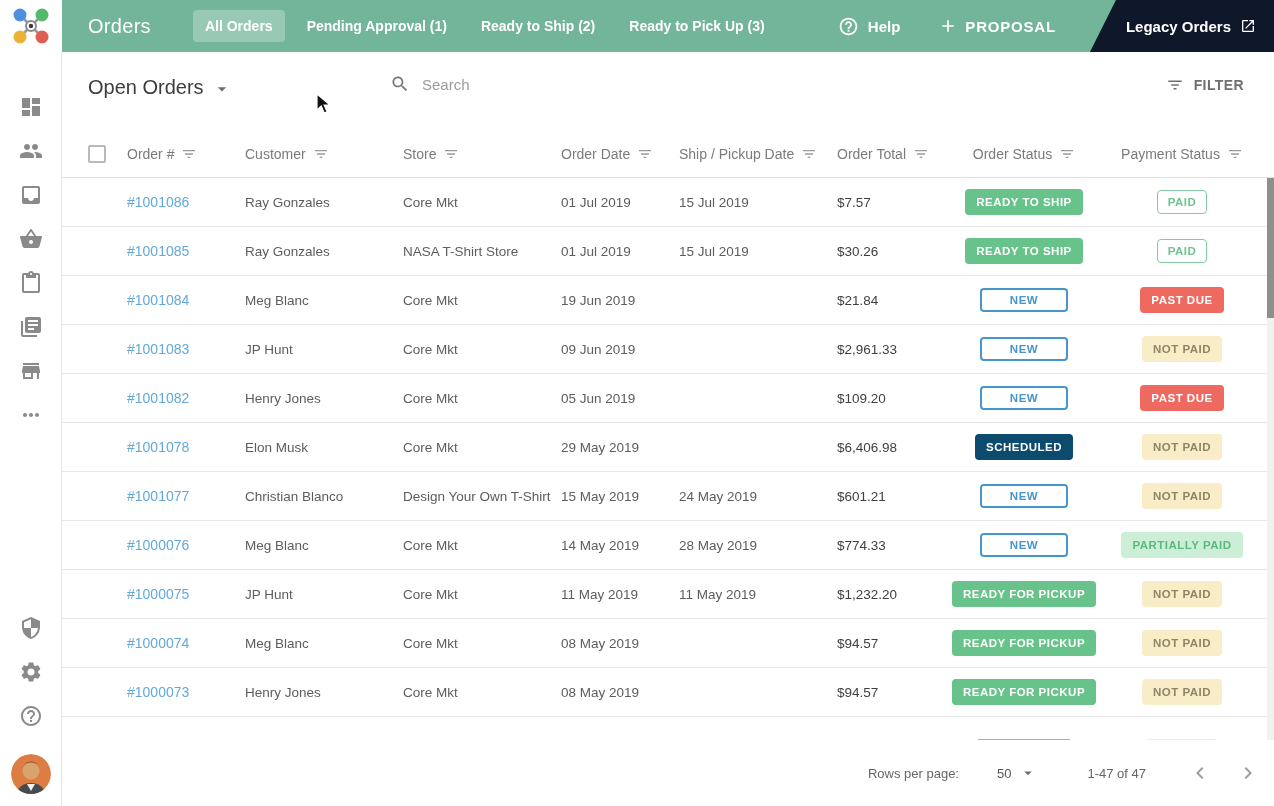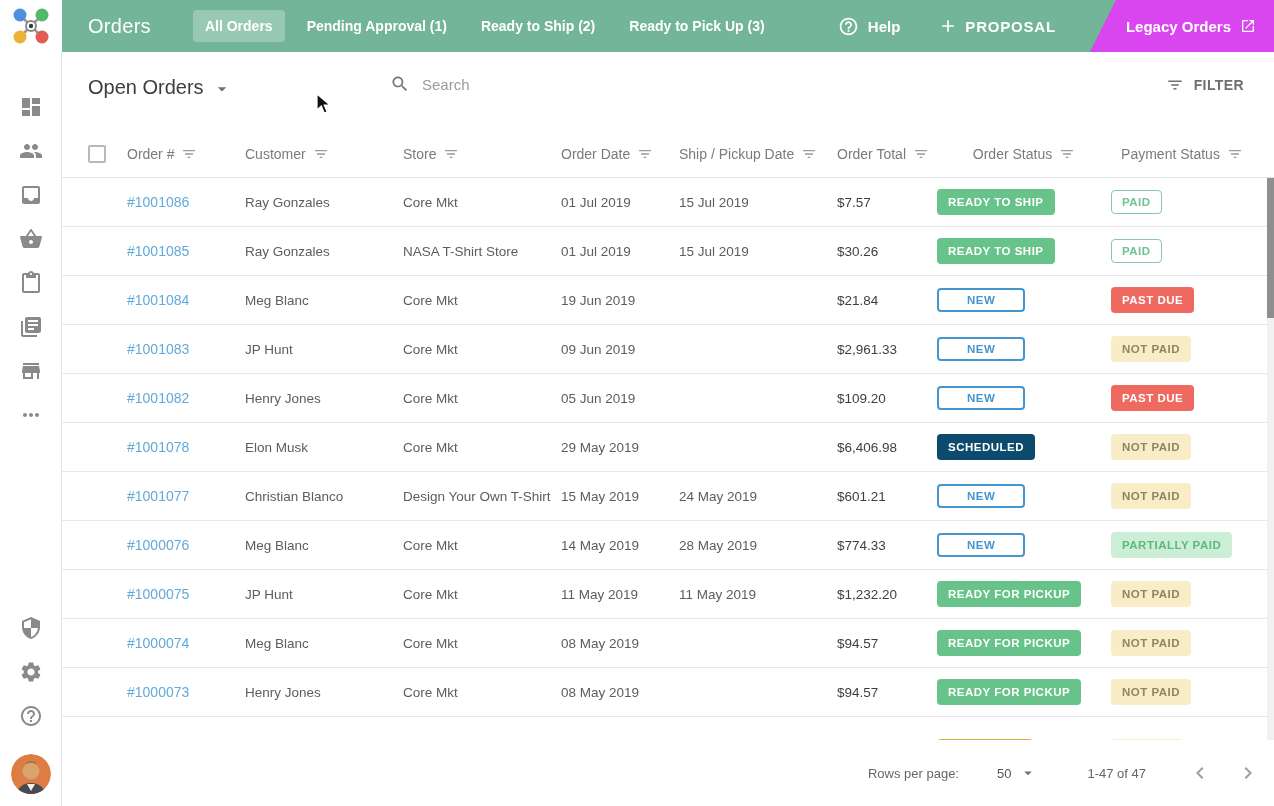--- a/index.html
+++ b/index.html
@@ -11,21 +11,21 @@
   .topbar { position:absolute; top:0; left:0; right:0; height:52px; display:flex; }
   .logo-box { width:62px; height:52px; background:#fff; display:flex; align-items:center; justify-content:center; }
   .topbar-green { flex:1; background:#72b598; display:flex; align-items:center; color:#fff; }
   .app-title { font-size:20px; margin-left:26px; font-weight:400; letter-spacing:.3px; }
   .tabs { display:flex; margin-left:42px; gap:10px; align-items:center; }
   .tab { font-size:14px; font-weight:700; padding:8px 12px; border-radius:4px; white-space:nowrap; cursor:default; }
   .tab.active { background:rgba(255,255,255,.27); }
   .topbar-spacer { flex:1; }
   .help-btn { display:flex; align-items:center; gap:9px; font-size:15px; font-weight:700; margin-right:38px; }
   .proposal-btn { display:flex; align-items:center; gap:7px; font-size:15px; font-weight:700; letter-spacing:.8px; margin-right:34px; }
-  .legacy-seg { height:52px; background:#d946ef; clip-path:polygon(26px 0,100% 0,100% 100%,0 100%);
+  .legacy-seg { height:52px; background:#0f172a; clip-path:polygon(26px 0,100% 0,100% 100%,0 100%);
     display:flex; align-items:center; gap:9px; padding:0 18px 0 36px; font-size:15px; font-weight:700; }
 
   
   .sidebar { position:absolute; left:0; top:52px; bottom:0; width:62px; background:#fff;
     border-right:1px solid #e5e5e5; display:flex; flex-direction:column; align-items:center;
     padding-top:43px; color:#8a8a8a; }
   .side-icons { display:flex; flex-direction:column; gap:20px; align-items:center; }
   .side-spacer { flex:1; }
   .side-bottom { display:flex; flex-direction:column; gap:20px; align-items:center; margin-bottom:12px; }
   .avatar { width:40px; height:40px; border-radius:50%; overflow:hidden; margin-top:6px; }
@@ -46,21 +46,21 @@
   .grid-cols { display:grid; grid-template-columns:39px 118px 158px 158px 118px 158px 100px 174px 142px;
     padding-left:26px; align-items:center; }
   .thead { height:48px; border-bottom:1px solid #e2e2e2; color:#7b7b7b; font-size:14px; }
   .th { display:flex; align-items:center; gap:7px; white-space:nowrap; }
   .th.center { justify-content:center; }
   .checkbox { width:18px; height:18px; border:2px solid #b9b9b9; border-radius:2px; background:#fff; }
 
   .row { height:49px; border-bottom:1px solid #e8e8e8; font-size:13.5px; color:#5d5d5d; }
   .cell-order a { color:#62a9da; text-decoration:none; font-size:14px; }
   .cell-total { color:#3f3f3f; }
-  .cell-center { }
+  .cell-center { text-align:center; }
   .row-partial { height:23px; overflow:hidden; border-bottom:none; }
 
   .badge { display:inline-block; font-size:11.5px; font-weight:700; letter-spacing:.5px;
     padding:6px 10px; border-radius:4px; border:1px solid transparent; white-space:nowrap; }
   .badge[data-variant="green-fill"]  { background:#67c389; color:#fff; }
   .badge[data-variant="blue-fill"]   { background:#0c4a6e; color:#fff; }
   .badge[data-variant="red-fill"]    { background:#ee6a60; color:#fff; }
   .badge[data-variant="cream-fill"]  { background:#f8edc7; color:#8d8565; }
   .badge[data-variant="mint-fill"]   { background:#cdeed6; color:#5cb97e; }
   .badge[data-variant="blue-outline"]  { background:#fff; border:2px solid #4695cc; color:#4695cc; padding:4px 28px; }

